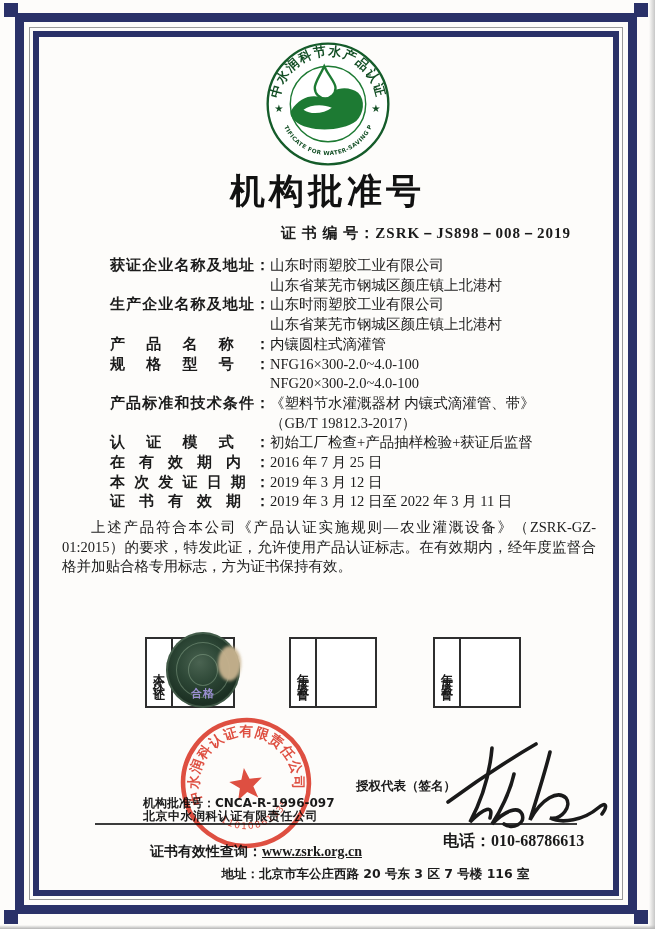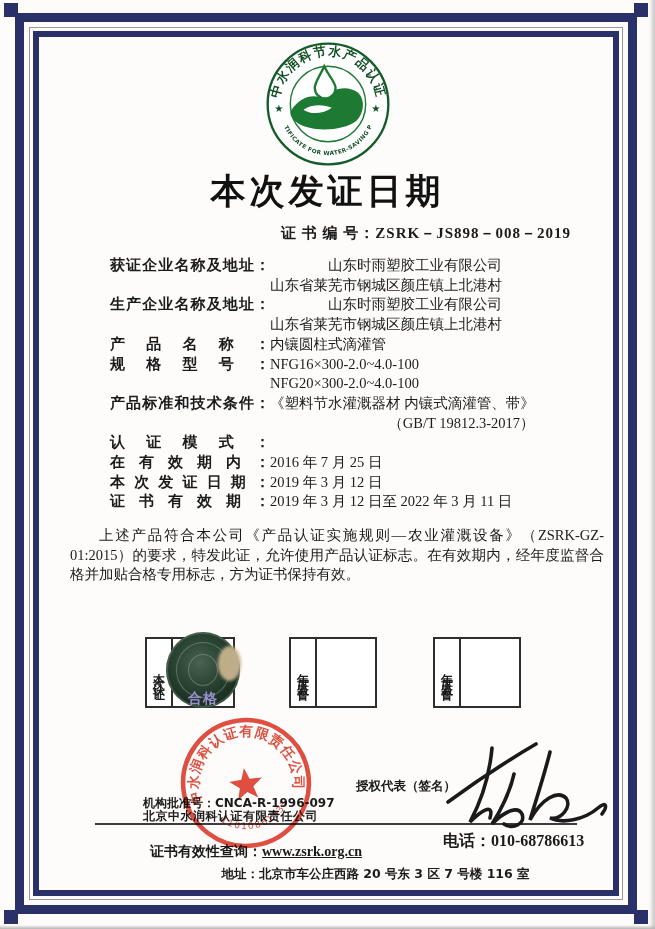--- a/index.html
+++ b/index.html
@@ -33,44 +33,44 @@
   .certno{position:absolute;top:224px;right:84px;font-size:15px;
     font-weight:bold;letter-spacing:1px;}
   .certno .val{font-family:"Liberation Serif",serif;font-weight:600;margin-top:40px;}
   
   .fields{position:absolute;left:62px;top:256px;width:536px;margin-left:48px;}
   .frow{display:flex;align-items:flex-start;}
   .flabel{flex:0 0 160px;width:160px;display:inline-block;
     font-family:"DejaVu Sans","Liberation Sans",sans-serif;
     font-weight:bold;font-size:15px;line-height:19.7px;
     text-align:justify;text-align-last:justify;}
-  .fvals{display:flex;flex-direction:column;font-size:14.5px;line-height:19.7px;text-align:right;}
-  
-  .statement{position:absolute;left:62px;top:518px;width:534px;margin:8px;
+  .fvals{display:flex;flex-direction:column;font-size:14.5px;line-height:19.7px;}
+  
+  .statement{position:absolute;left:62px;top:518px;width:534px;margin:0;
     font-size:14.5px;line-height:19.5px;text-align:justify;text-indent:2em;}
   
   .rbox{position:absolute;top:637px;height:67px;border:2px solid #2e2e2e;
     display:flex;background:#fff;}
   .rbox .vcell{width:24px;border-right:2px solid #2e2e2e;display:flex;
     align-items:center;justify-content:center;}
   .rbox .vlabel{writing-mode:vertical-rl;font-size:12px;font-weight:bold;
     letter-spacing:5px;line-height:1;}
   .rbox .stampcell{flex:1;}
   .box1{left:145px;width:86px;} .box2{left:289px;width:84px;} .box3{left:433px;width:84px;}
   
   .green-stamp{position:absolute;left:166px;top:632px;width:74px;height:76px;
     border-radius:50%;
     background:radial-gradient(circle at 45% 40%,#4a6351 0%,#2d4736 35%,#1b2f22 68%,#31493a 100%);
     box-shadow:inset 0 0 0 2px rgba(125,155,130,.35);z-index:3;}
   .gs-ring{position:absolute;border:1.5px solid rgba(160,190,160,.4);border-radius:50%;}
   .gs-ring1{inset:10px;} .gs-ring2{inset:22px;}
   .gs-blotch{position:absolute;right:-1px;top:14px;width:23px;height:35px;
     background:#c8b38f;border-radius:50%;filter:blur(1.5px);opacity:.95;}
-  .gs-text{position:absolute;bottom:0;left:50%;transform:translateX(-50%);
-    font-size:14px;font-weight:bold;color:#9a8fd0;letter-spacing:1px;
+  .gs-text{position:absolute;bottom:7px;left:50%;transform:translateX(-50%);
+    font-size:11px;font-weight:bold;color:#9a8fd0;letter-spacing:1px;
     font-family:"DejaVu Sans",sans-serif;}
   
   .company{position:absolute;left:143px;top:808px;font-size:12px;font-weight:bold;
     font-family:"DejaVu Sans","Liberation Sans",sans-serif;letter-spacing:.5px;}
   .approval{position:absolute;left:143px;top:795px;font-size:12px;font-weight:bold;
     font-family:"DejaVu Sans","Liberation Sans",sans-serif;}
   .signer{position:absolute;left:356px;top:778px;font-size:12.5px;font-weight:bold;
     font-family:"DejaVu Sans","Liberation Sans",sans-serif;}
   .sig-svg{position:absolute;left:438px;top:736px;z-index:4;}
   .rule{position:absolute;left:95px;top:823px;width:482px;height:2px;background:#3c3c3c;}
@@ -110,21 +110,21 @@
       <textPath href="#arcBottom" startOffset="50%" text-anchor="middle">ZSRK CERTIFICATE FOR WATER-SAVING PRODUCTS</textPath>
     </text>
     <text x="13" y="79" font-size="11" fill="#134f25">★</text>
     <text x="116" y="79" font-size="11" fill="#134f25">★</text>
     <circle cx="70" cy="70" r="40" fill="#ffffff" stroke="#1d7a33" stroke-width="1.5"></circle>
     <path d="M31,77 C40,62 54,59 66,64 C74,52 92,50 102,58 C110,66 108,80 100,88 C84,100 48,100 35,88 C31,84 29,81 31,77 Z
              M44,76 C52,70 66,70 74,74 C66,80 52,82 44,76 Z" fill="#1d7a33" fill-rule="evenodd"></path>
     <path d="M66,30 C61,41 56,47 56,53 a11,11 0 0 0 22,0 C78,47 71,41 66,30 Z" fill="#ffffff" stroke="#1d7a33" stroke-width="2.5"></path>
   </svg>
 
-  <div class="title">本次发证日期</div>
+  <div class="title">机构批准号</div>
   <div class="certno">
     <span>证 书 编 号：</span><span class="val">ZSRK－JS898－008－2019</span>
   </div>
 
   <div class="fields">
     <div class="frow">
       <span class="flabel">获证企业名称及地址：</span>
       <span class="fvals">
           <span>山东时雨塑胶工业有限公司</span>
           <span>山东省莱芜市钢城区颜庄镇上北港村</span>
@@ -152,20 +152,23 @@
     </div>
     <div class="frow">
       <span class="flabel">产品标准和技术条件：</span>
       <span class="fvals">
           <span>《塑料节水灌溉器材 内镶式滴灌管、带》</span>
           <span>（GB/T 19812.3-2017）</span>
         </span>
     </div>
     <div class="frow">
       <span class="flabel">认证模式：</span>
+      <span class="fvals">
+          <span>初始工厂检查+产品抽样检验+获证后监督</span>
+        </span>
     </div>
     <div class="frow">
       <span class="flabel">在有效期内：</span>
       <span class="fvals">
           <span>2016 年 7 月 25 日</span>
         </span>
     </div>
     <div class="frow">
       <span class="flabel">本次发证日期：</span>
       <span class="fvals">

